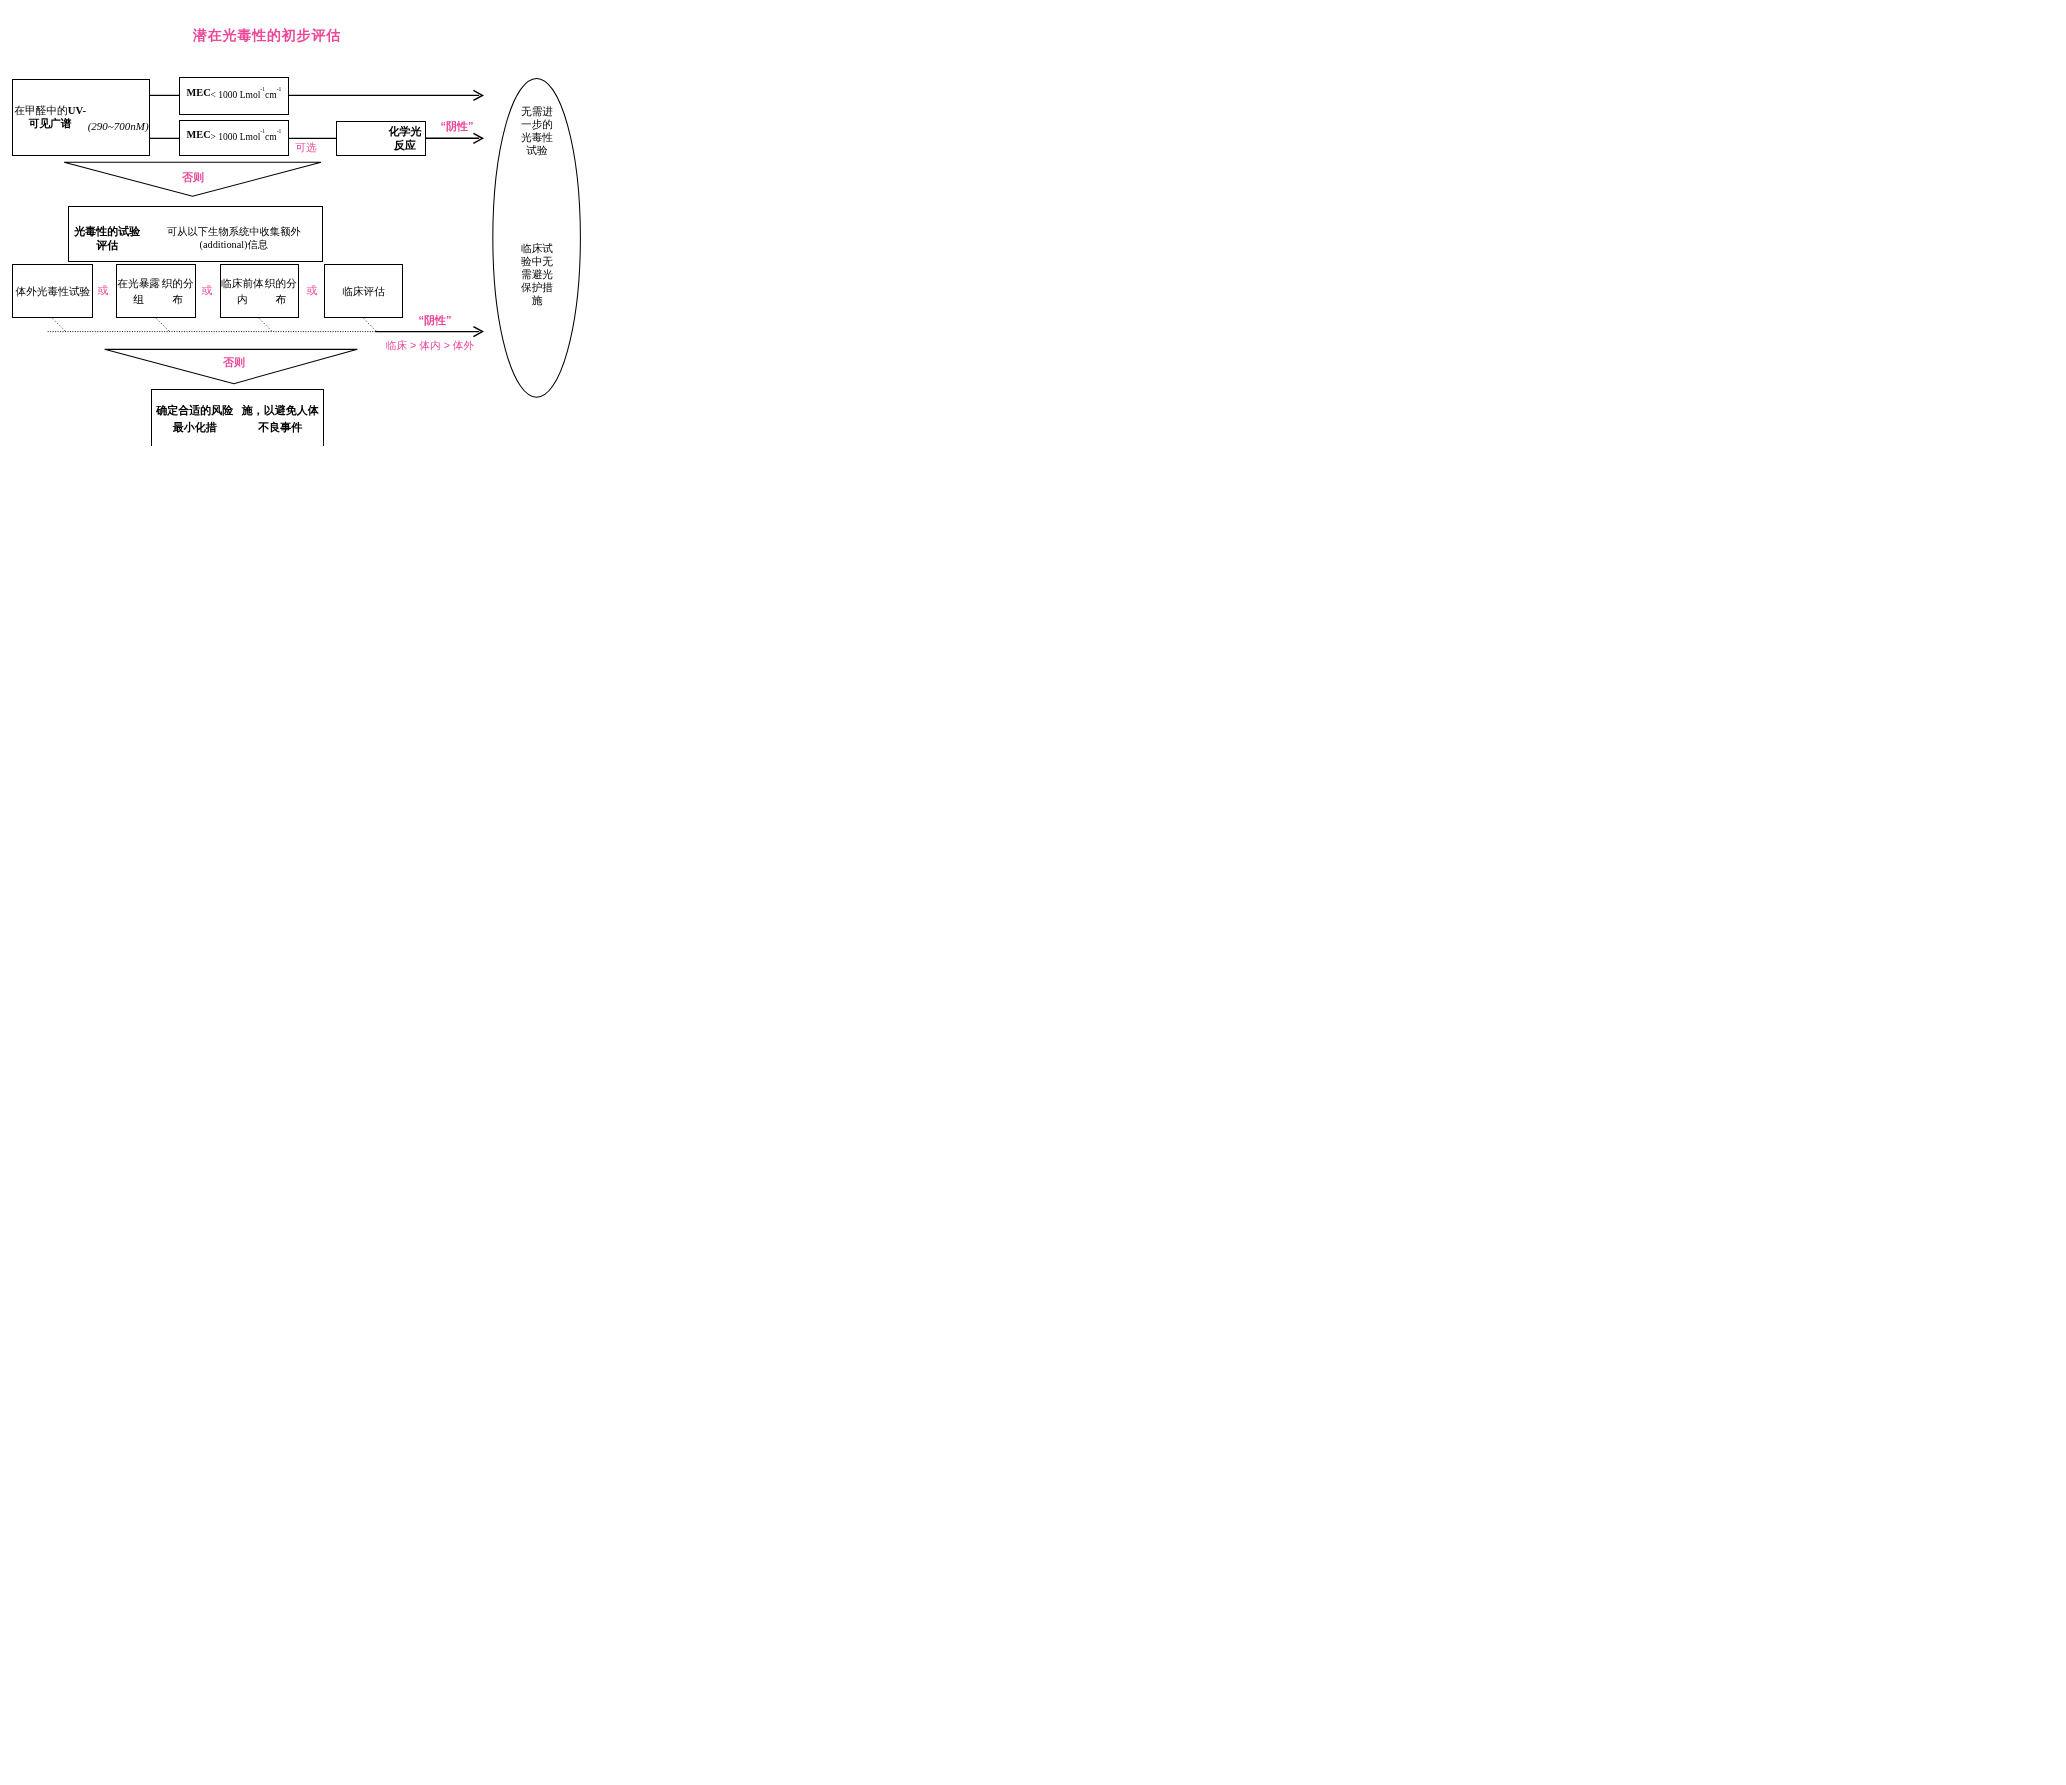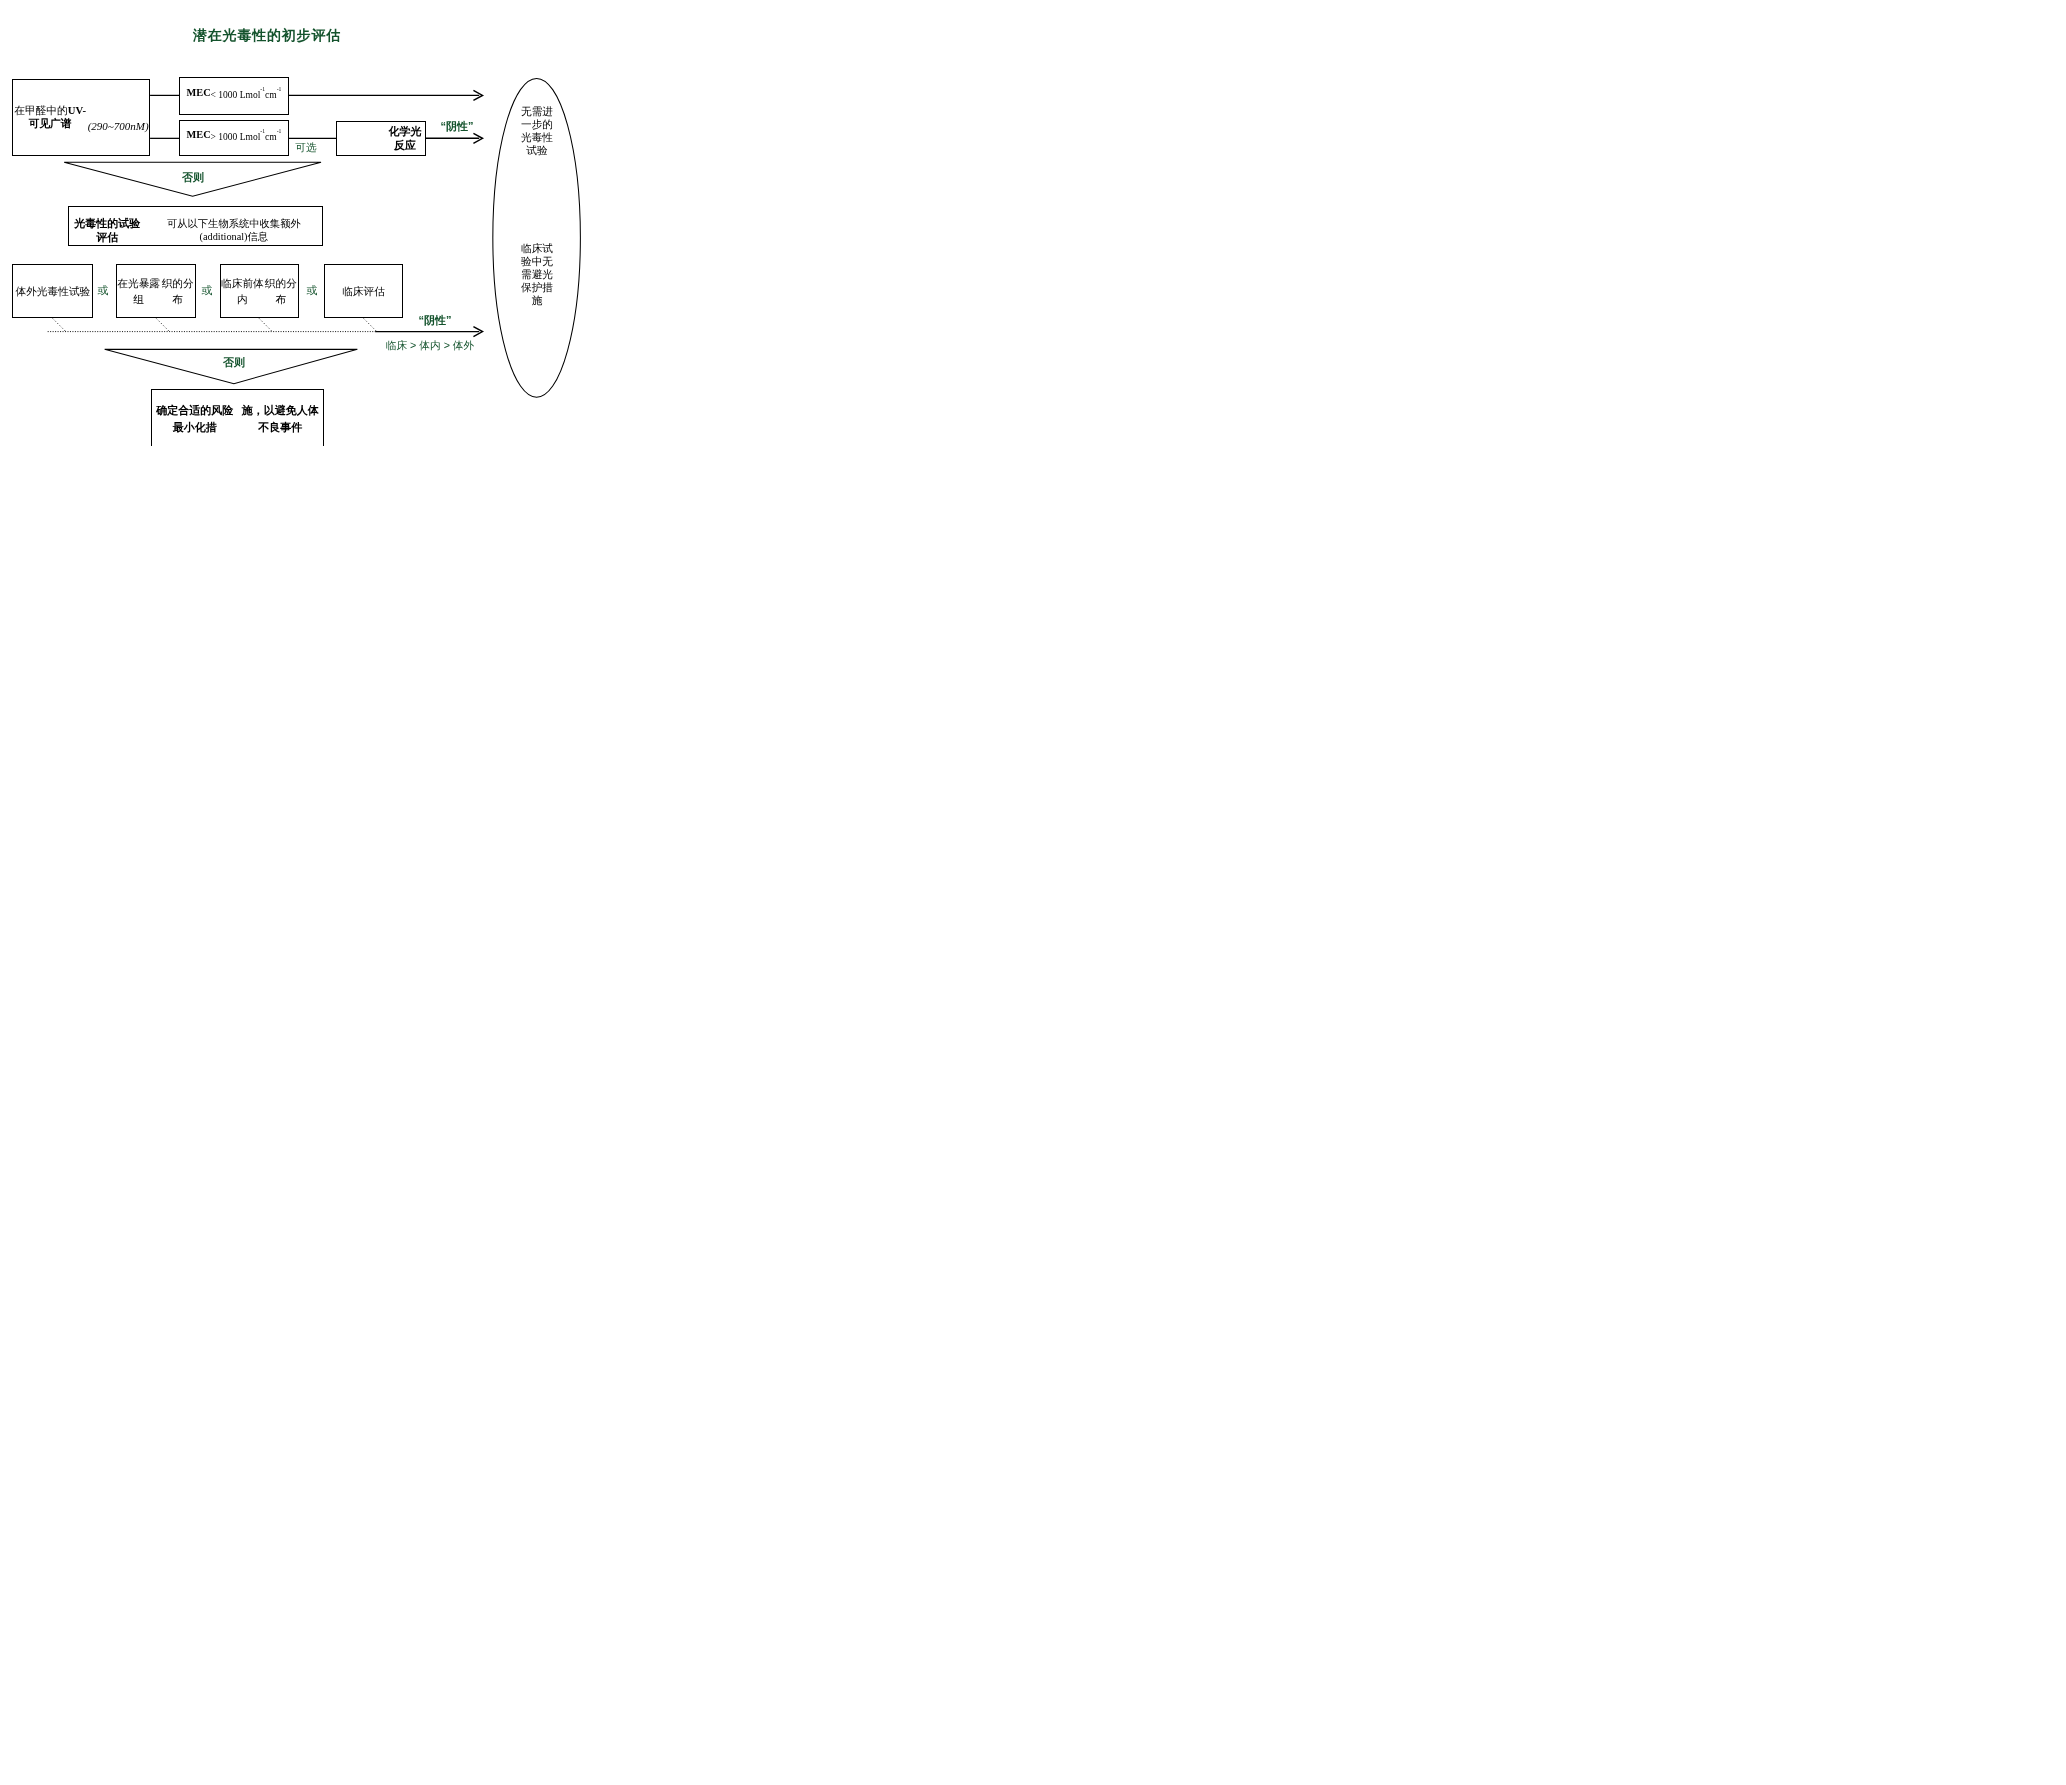--- a/index.html
+++ b/index.html
@@ -33,40 +33,40 @@
     text-align: center;
     color: #000;
     z-index: 2;
     line-height: 1.25;
   }
   .box.thin { border-width: 0.8px; }
   .label {
     position: absolute;
     transform: translate(-50%, -50%);
     white-space: nowrap;
-    color: #14532d;
+    color: #ec4899;
     z-index: 3;
     text-align: center;
   }
   .bold { font-weight: bold; font-family: Liberation Mono, monospace; }
   .serif { font-family: "Liberation Serif", "DejaVu Serif", serif; }
   sup.exp {
     font-size: 60%;
     position: relative;
     top: -0.5em;
     line-height: 0;
   }
   
   #uv-box       { left: 11.6px;  top: 79px; width: 138px; height: 77px; font-size: 10.7px; }
   #uv-box .l2   { font-size: 11px; margin-top: 18px; font-style: italic; }
   #mec-low-box  { left: 179px; top: 77px; width: 110px; height: 38px;  font-size: 9.5px; }
   #mec-high-box { left: 179px; top: 120px; width: 110px; height: 36px;  font-size: 9.5px; }
   .mec-title    { font-size: 10.3px; font-weight: bold; margin-bottom: 5px; }
   #photo-reaction-box { left: 336px; top: 121px; width: 90px; height: 35px; font-size: 11px; font-weight: bold; padding-left: 48px; }
-  #assessment-box { left: 68px; top: 206px; width: 255px; height: 40px; font-size: 10.3px; padding-top: 8.3px; line-height: 1.3; }
+  #assessment-box { left: 68px; top: 206px; width: 255px; height: 56px; font-size: 10.3px; padding-top: 8.3px; line-height: 1.3; }
   #assessment-box .l1 { font-size: 11px; font-weight: bold; }
   .option-box { top: 264px; height: 54px; font-size: 10.7px; line-height: 16.5px; }
   #option-box-0 { left: 12.4px;  width: 81px; }
   #option-box-1 { left: 116px; width: 80px; }
   #option-box-2 { left: 220px; width: 79px; }
   #option-box-3 { left: 324px; width: 79px; }
   .or-label { font-size: 11px; }
   #risk-box { left: 151px; top: 389px; width: 173px; height: 60px; font-size: 11px; font-weight: bold; line-height: 17px; }
   
   #title-label       { left: 267px;  top: 36px;  font-size: 14px; font-weight: bold; letter-spacing: 0.8px; }

